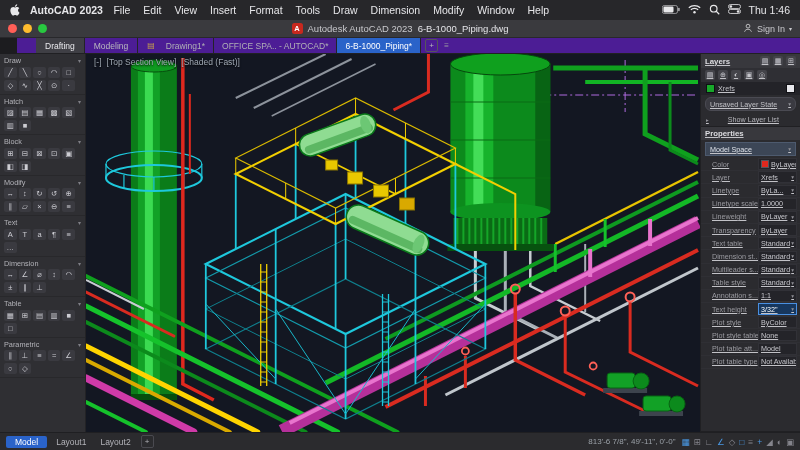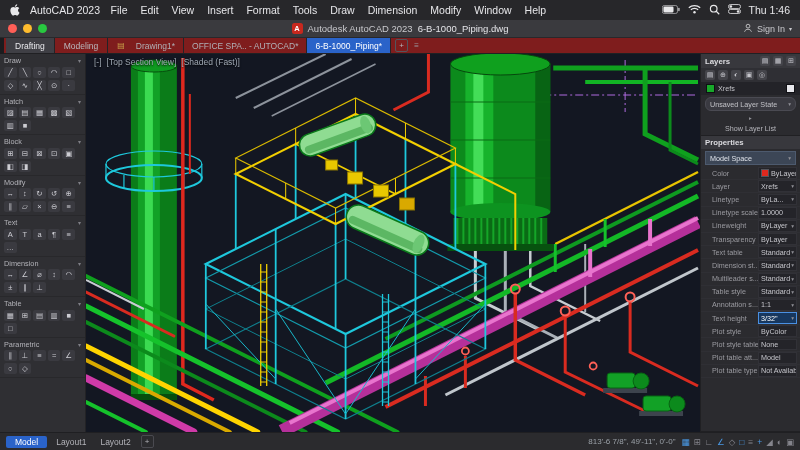--- a/index.html
+++ b/index.html
@@ -3,43 +3,43 @@
 <meta charset="utf-8">
 <style>
   html,body{margin:0;padding:0;background:#000;}
   .screen{position:relative;width:800px;height:450px;overflow:hidden;background:#1c1c1f;
     font-family:"Liberation Sans","DejaVu Sans",sans-serif;-webkit-font-smoothing:antialiased;}
 
   
   .menubar{position:absolute;top:0;left:0;right:0;height:20px;background:#27272a;display:flex;
     align-items:center;padding:0 10px;color:#e6e6e9;font-size:10.5px;box-sizing:border-box;z-index:5;}
   .apple{display:flex;margin-right:2px;}
-  .appname{font-weight:400;margin:0 4px 0 8px;white-space:nowrap;}
+  .appname{font-weight:700;margin:0 4px 0 8px;white-space:nowrap;}
   .mitems{display:flex;}
   .mitem{padding:0 6.5px;white-space:nowrap;}
   .mright{margin-left:auto;display:flex;align-items:center;gap:8px;}
   .mclock{white-space:nowrap;}
 
   
   .titlebar{position:absolute;top:20px;left:0;right:0;height:18px;background:#3a3a3e;
     border-bottom:1px solid #28282b;display:flex;align-items:center;padding:0 8px;box-sizing:border-box;z-index:5;}
   .tl{width:9px;height:9px;border-radius:50%;margin-right:6px;flex:none;}
   .red{background:#ff5f57}.yel{background:#febc2e}.grn{background:#28c840}
   .tcenter{position:absolute;left:130px;right:130px;display:flex;justify-content:center;align-items:center;
     gap:5px;font-size:9.5px;color:#c9c9cd;white-space:nowrap;overflow:hidden;}
   .appico{width:11px;height:11px;border-radius:2.5px;background:#c8281e;color:#fff;font-size:7.5px;
     font-weight:700;display:inline-flex;align-items:center;justify-content:center;flex:none;}
   .doc{color:#e4e4e8;}
   .tright{margin-left:auto;display:flex;align-items:center;gap:4px;font-size:9px;color:#c9c9cd;}
   .tcaret{font-size:6px;}
 
   
-  .ribbon{position:absolute;top:38px;left:4px;right:0;height:16px;background:#7f1d1d;
+  .ribbon{position:absolute;top:38px;left:17px;right:0;height:16px;background:#4c1d95;
     border-bottom:1px solid #202023;display:flex;align-items:center;font-size:8.5px;color:#b9b9be;
-    box-sizing:border-box;padding-left:2px;z-index:5;}
+    box-sizing:border-box;padding-left:19px;z-index:5;}
   .wtabs{display:flex;height:100%;}
   .wtab{display:flex;align-items:center;padding:0 9px;border-right:1px solid #232327;}
   .wtab.active{background:#3f3f45;color:#e8e8ec;}
   .rsep{width:6px;}
   .fileico{color:#c9a54a;font-size:8px;margin:0 3px;}
   .dtabs{display:flex;height:100%;}
   .dtab{display:flex;align-items:center;padding:0 8px;color:#b0b0b6;border-right:1px solid #232327;white-space:nowrap;}
   .dtab.active{background:#2a63c9;color:#fff;}
   .plusbtn{margin:0 4px;width:11px;height:11px;border:1px solid #55555c;border-radius:2px;
     display:inline-flex;align-items:center;justify-content:center;font-size:8px;color:#b9b9be;flex:none;}
@@ -55,35 +55,35 @@
   .tool{width:12.6px;height:11px;background:#3a3a40;border-radius:2px;color:#cdcdd3;font-size:7.5px;
     line-height:11px;text-align:center;overflow:hidden;}
 
   .viewport{flex:1;position:relative;background:#131722;overflow:hidden;}
   .viewport svg{position:absolute;inset:0;width:100%;height:100%;}
   .vpc{position:absolute;top:3px;left:8px;display:flex;gap:5px;font-size:8.5px;color:#9fa8b3;
     text-shadow:0 1px 2px #000;}
 
   
   .rpanel{width:100px;flex:none;background:#2b2b2f;border-left:1px solid #202023;display:flex;
-    flex-direction:column;font-size:7.2px;color:#c2c2c7;box-sizing:border-box;}
+    flex-direction:column;font-size:7.2px;color:#c2c2c7;box-sizing:border-box;text-decoration:underline;}
   .panel{border-bottom:1px solid #202023;}
   .phead{display:flex;align-items:center;background:#38383d;padding:2px 4px;}
   .ptitle{font-size:7.8px;font-weight:700;color:#dcdce0;}
   .picos{display:flex;gap:3px;margin-left:auto;}
   .pico{width:10px;height:10px;background:#44444a;border-radius:2px;color:#c5c5cb;font-size:7px;
     line-height:10px;text-align:center;}
   .lrow{margin:0;padding:2px 4px;background:#2f2f34;display:flex;gap:3px;}
   .xrow{display:flex;align-items:center;gap:3px;padding:2px 5px;background:#232328;}
   .xrow .sw{width:7px;height:7px;background:#18a82a;border:1px solid #101014;flex:none;}
   .sw2{width:7px;height:7px;background:#e8e8ec;border:1px solid #101014;margin-left:auto;flex:none;}
   .staterow{display:flex;align-items:center;margin:2px 4px;padding:1.5px 4px;background:#3a3a41;
     border:1px solid #4a4a52;border-radius:6px;}
   .staterow .dd{margin-left:auto;}
-  .showrow{display:flex;align-items:center;gap:3px;padding:2px 5px;color:#b5b5bb;flex-direction:column;}
+  .showrow{display:flex;align-items:center;gap:19px;padding:2px 5px;color:#b5b5bb;}
   .props{flex:1;display:flex;flex-direction:column;}
   .selrow{display:flex;align-items:center;margin:2px 4px;padding:1.5px 4px;background:#3c4656;
     border:1px solid #4d5a6e;border-radius:0;color:#dfe3ea;}
   .selrow .dd{margin-left:auto;}
   .dd{font-size:5.5px;color:#8f8f96;}
   .prow{display:flex;align-items:center;padding:0 3px 0 11px;height:12.2px;border-bottom:1px solid #2f2f34;}
   .pl{flex:0 0 46px;color:#9b9ba1;white-space:nowrap;overflow:hidden;}
   .pv{flex:1;display:flex;align-items:center;background:#242429;border:1px solid #313137;height:9.8px;
     padding:0 2px;color:#c6c6cc;white-space:nowrap;overflow:hidden;}
   .pv .sw{width:6px;height:6px;border:1px solid #55555c;margin-right:2px;flex:none;}

